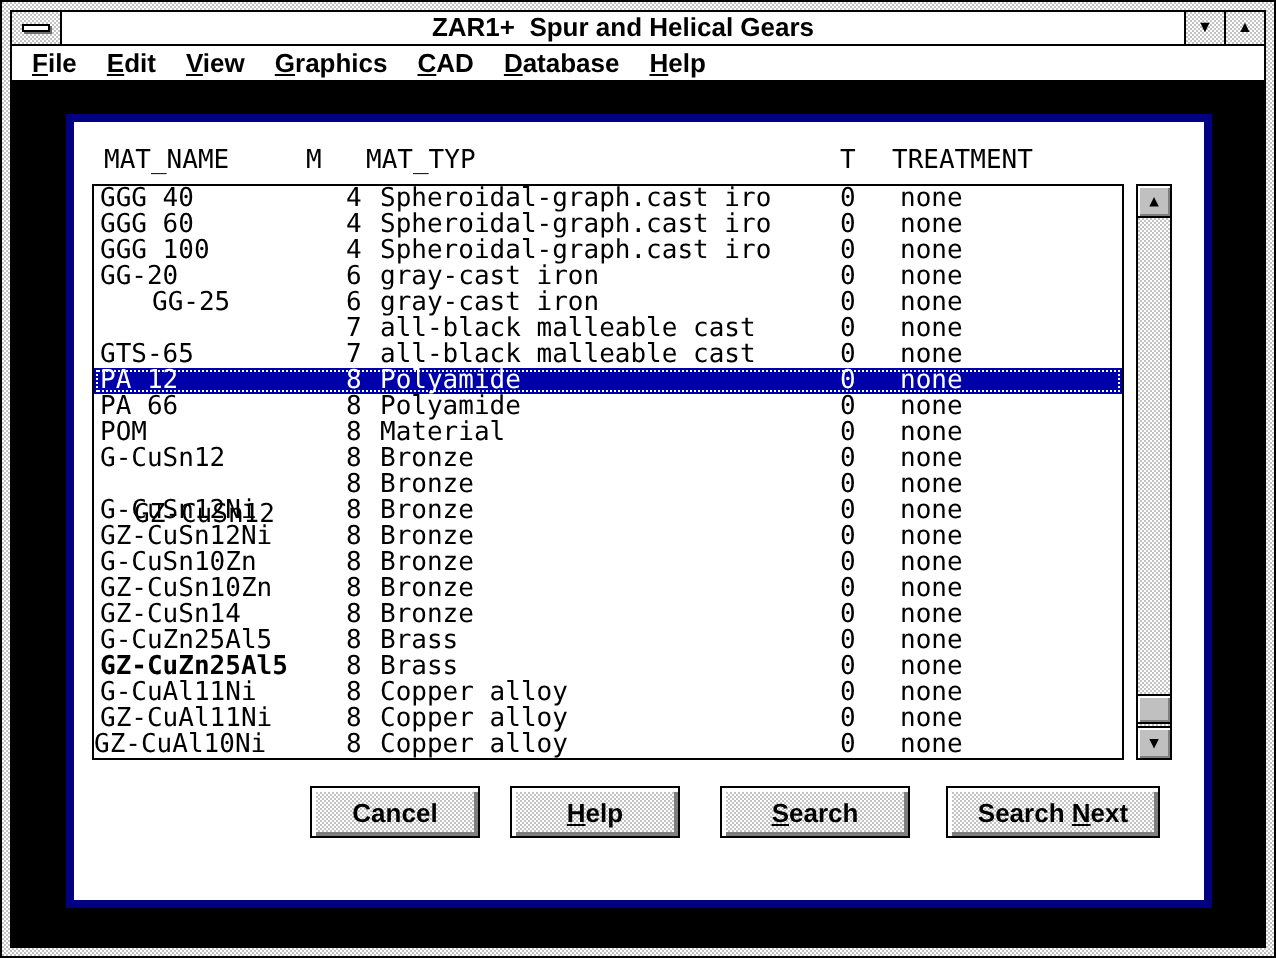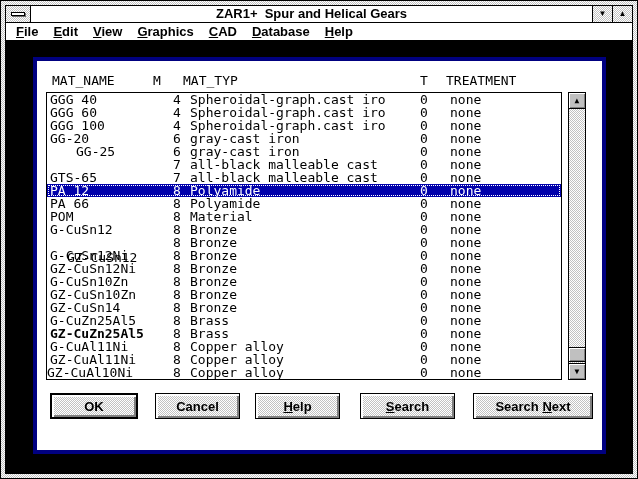--- a/index.html
+++ b/index.html
@@ -276,20 +276,19 @@
         </div>
       </div>
 
     <div class="scrollbar">
       <div class="sb-btn up"><span>▲</span></div>
       <div class="sb-thumb"></div>
       <div class="sb-btn down"><span>▼</span></div>
     </div>
 
     <div id="button-row">
-        <button class="btn default" style="left: 13px; width: 88px;"><span>OK</span><span class="mnemonic"></span><span></span></button>
         <button class="btn" style="left: 118px; width: 85px;"><span>Cancel</span><span class="mnemonic"></span><span></span></button>
         <button class="btn" style="left: 218px; width: 85px;"><span></span><span class="mnemonic">H</span><span>elp</span></button>
         <button class="btn" style="left: 323px; width: 95px;"><span></span><span class="mnemonic">S</span><span>earch</span></button>
-        <button class="btn" style="left: 436px; width: 120px;"><span>Search </span><span class="mnemonic">N</span><span>ext</span></button>
+        <button class="btn" style="left: 436px; width: 107px;"><span>Search </span><span class="mnemonic">N</span><span>ext</span></button>
       </div>
   </div>
 </div>
 
 </body></html>

